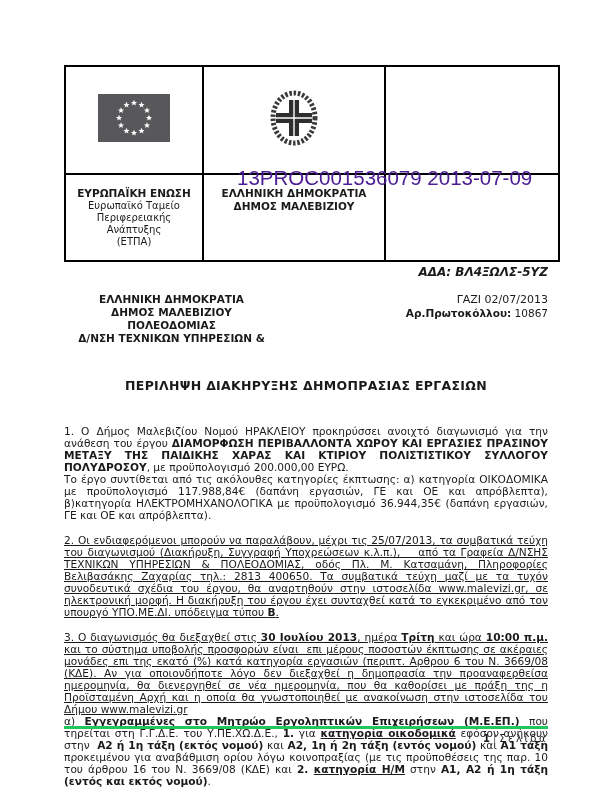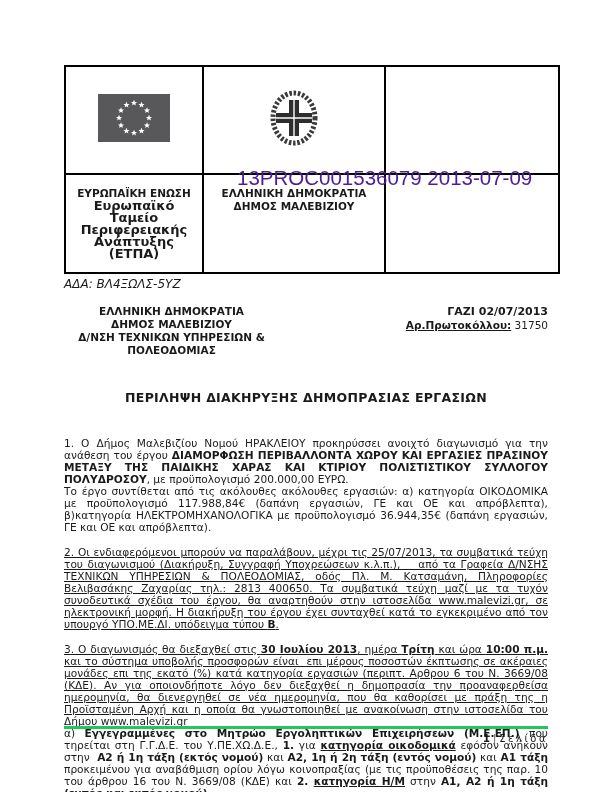--- a/index.html
+++ b/index.html
@@ -10,33 +10,33 @@
   }
   .content{position:absolute;left:64px;top:0;width:484px;}
 
   
   table.doc-table{border-collapse:collapse;margin-top:65px;width:480px;table-layout:fixed;}
   table.doc-table td{border:2px solid #000;text-align:center;padding:12px 2px;overflow:hidden;}
   td.cell-img{height:82px;vertical-align:middle;}
   td.cell-txt{height:52px;vertical-align:top;}
   .col1{width:132px;} .col2{width:176px;} .col3{width:168px;}
   .hdr-bold{font-weight:bold;font-size:10.5px;line-height:13px;}
-  .hdr-reg{font-size:13px;line-height:12px;font-weight:bold;}
+  .hdr-reg{font-size:10px;line-height:12px;}
 
   .watermark{
     position:absolute;left:237px;top:166px;z-index:5;white-space:nowrap;
     color:#4c1d95;font-size:20.5px;font-family:"Liberation Sans",sans-serif;
   }
-  .ada-line{margin-top:3px;text-align:left;font-weight:normal;font-style:italic;font-size:12px;}
+  .ada-line{margin-top:3px;text-align:right;font-weight:bold;font-style:italic;font-size:12px;}
 
   .letterhead{display:flex;justify-content:space-between;margin-top:14px;}
   .lh-left{width:215px;text-align:center;font-weight:bold;font-size:10.5px;line-height:13px;}
   .lh-right{text-align:right;font-size:10.5px;line-height:13.5px;}
-  .lh-place{font-weight:bold;font-size:11px;}
-  .lh-proto-label{font-weight:bold;text-decoration:underline;}
+  .lh-place{font-weight:normal;font-size:11px;}
+  .lh-proto-label{font-weight:bold;}
 
   .doc-title{margin-top:33px;text-align:center;font-weight:bold;font-size:12.5px;letter-spacing:0.3px;}
 
   .para{font-size:10.6px;line-height:12px;text-align:justify;}
   .mt-first{margin-top:32px;}
   .mt-para{margin-top:13px;text-decoration:underline;}
 
   .footer{
     position:absolute;left:64px;width:484px;top:726px;
     border-top:3px solid #22c55e;padding-top:4px;text-align:right;font-size:10px;
@@ -107,33 +107,33 @@
       </tr>
     </tbody>
       </table>
 
     <div class="ada-line">ΑΔΑ: ΒΛ4ΞΩΛΣ-5ΥΖ</div>
 
     <div class="letterhead">
       <div class="lh-left">
         <div>ΕΛΛΗΝΙΚΗ ΔΗΜΟΚΡΑΤΙΑ</div>
         <div>ΔΗΜΟΣ ΜΑΛΕΒΙΖΙΟΥ</div>
+        <div>ΠΟΛΕΟΔΟΜΙΑΣ</div>
         <div>Δ/ΝΣΗ ΤΕΧΝΙΚΩΝ ΥΠΗΡΕΣΙΩΝ &amp;</div>
-        <div>ΠΟΛΕΟΔΟΜΙΑΣ</div>
       </div>
       <div class="lh-right">
         <div class="lh-place">ΓΑΖΙ 02/07/2013</div>
-        <div><span class="lh-proto-label">Αρ.Πρωτοκόλλου:</span><span> 31750</span></div>
+        <div><span class="lh-proto-label">Αρ.Πρωτοκόλλου:</span><span> 10867</span></div>
       </div>
     </div>
 
     <div class="doc-title">ΠΕΡΙΛΗΨΗ ΔΙΑΚΗΡΥΞΗΣ ΔΗΜΟΠΡΑΣΙΑΣ ΕΡΓΑΣΙΩΝ</div>
 
     <div class="para mt-first"><span>1. Ο Δήμος Μαλεβιζίου Νομού ΗΡΑΚΛΕΙΟΥ προκηρύσσει ανοιχτό διαγωνισμό για την ανάθεση του έργου </span><span style="font-weight: bold;">ΔΙΑΜΟΡΦΩΣΗ ΠΕΡΙΒΑΛΛΟΝΤΑ ΧΩΡΟΥ ΚΑΙ ΕΡΓΑΣΙΕΣ ΠΡΑΣΙΝΟΥ ΜΕΤΑΞΥ ΤΗΣ ΠΑΙΔΙΚΗΣ ΧΑΡΑΣ ΚΑΙ ΚΤΙΡΙΟΥ ΠΟΛΙΣΤΙΣΤΙΚΟΥ ΣΥΛΛΟΓΟΥ ΠΟΛΥΔΡΟΣΟΥ</span><span>, με προϋπολογισμό 200.000,00 ΕΥΡΩ.</span></div>
-    <div class="para"><span>Το έργο συντίθεται από τις ακόλουθες ακόλουθες εργασιών: </span><span style="font-weight: normal;">α) κατηγορία ΟΙΚΟΔΟΜΙΚΑ με προϋπολογισμό 117.988,84€ (δαπάνη εργασιών, ΓΕ και ΟΕ και απρόβλεπτα), β)κατηγορία ΗΛΕΚΤΡΟΜΗΧΑΝΟΛΟΓΙΚΑ με προϋπολογισμό 36.944,35€ (δαπάνη εργασιών, ΓΕ και ΟΕ και απρόβλεπτα).</span></div>
+    <div class="para"><span>Το έργο συντίθεται από τις ακόλουθες κατηγορίες έκπτωσης: </span><span style="font-weight: normal;">α) κατηγορία ΟΙΚΟΔΟΜΙΚΑ με προϋπολογισμό 117.988,84€ (δαπάνη εργασιών, ΓΕ και ΟΕ και απρόβλεπτα), β)κατηγορία ΗΛΕΚΤΡΟΜΗΧΑΝΟΛΟΓΙΚΑ με προϋπολογισμό 36.944,35€ (δαπάνη εργασιών, ΓΕ και ΟΕ και απρόβλεπτα).</span></div>
     <div class="para mt-para"><span>2. Οι ενδιαφερόμενοι μπορούν να παραλάβουν, μέχρι τις 25/07/2013, τα συμβατικά τεύχη του διαγωνισμού (Διακήρυξη, Συγγραφή Υποχρεώσεων κ.λ.π.),&nbsp;&nbsp;&nbsp; από τα Γραφεία Δ/ΝΣΗΣ ΤΕΧΝΙΚΩΝ ΥΠΗΡΕΣΙΩΝ &amp; ΠΟΛΕΟΔΟΜΙΑΣ, οδός Πλ. Μ. Κατσαμάνη, Πληροφορίες Βελιβασάκης Ζαχαρίας τηλ.: 2813 400650. Τα συμβατικά τεύχη μαζί με τα τυχόν συνοδευτικά σχέδια του έργου, θα αναρτηθούν στην ιστοσελίδα </span><span style="text-decoration: underline;">www.malevizi.gr</span><span>, σε ηλεκτρονική μορφή. Η διακήρυξη του έργου έχει συνταχθεί κατά το εγκεκριμένο από τον υπουργό ΥΠΟ.ΜΕ.ΔΙ. υπόδειγμα τύπου </span><span style="font-weight: bold;">Β</span><span>.</span></div>
     <div class="para mt-para"><span>3. Ο διαγωνισμός θα διεξαχθεί στις </span><span style="font-weight: bold;">30 Ιουλίου 2013</span><span>, ημέρα </span><span style="font-weight: bold;">Τρίτη</span><span> και ώρα </span><span style="font-weight: bold;">10:00 π.μ.</span><span> και το σύστημα υποβολής προσφορών είναι&nbsp; επι μέρους ποσοστών έκπτωσης σε ακέραιες μονάδες επι της εκατό (%) κατά κατηγορία εργασιών (περιπτ. Αρθρου 6 του Ν. 3669/08 (ΚΔΕ). Αν για οποιονδήποτε λόγο δεν διεξαχθεί η δημοπρασία την προαναφερθείσα ημερομηνία, θα διενεργηθεί σε νέα ημερομηνία, που θα καθορίσει με πράξη της η Προϊσταμένη Αρχή και η οποία θα γνωστοποιηθεί με ανακοίνωση στην ιστοσελίδα του Δήμου www.malevizi.gr</span></div>
     <div class="para"><span>α) </span><span style="font-weight: bold;">Εγγεγραμμένες στο Μητρώο Εργοληπτικών Επιχειρήσεων (Μ.Ε.ΕΠ.)</span><span> που τηρείται στη Γ.Γ.Δ.Ε. του Υ.ΠΕ.ΧΩ.Δ.Ε., </span><span style="font-weight: bold;">1.</span><span> για </span><span style="font-weight: bold; text-decoration: underline;">κατηγορία οικοδομικά</span><span> εφόσον ανήκουν στην&nbsp; </span><span style="font-weight: bold;">Α2 ή 1η τάξη (εκτός νομού)</span><span> και </span><span style="font-weight: bold;">Α2, 1η ή 2η τάξη (εντός νομού)</span><span> και </span><span style="font-weight: bold;">Α1 τάξη</span><span> προκειμένου για αναβάθμιση ορίου λόγω κοινοπραξίας (με τις προϋποθέσεις της παρ. 10 του άρθρου 16 του Ν. 3669/08 (ΚΔΕ) και </span><span style="font-weight: bold;">2. </span><span style="font-weight: bold; text-decoration: underline;">κατηγορία Η/Μ</span><span> στην </span><span style="font-weight: bold;">Α1, Α2 ή 1η τάξη (εντός και εκτός νομού)</span><span>.</span></div>
 
   </div>
 
   <div class="footer">
     <span class="pgnum">1</span><span class="sep">|</span><span class="pglabel">Σελίδα</span>
   </div>
 

